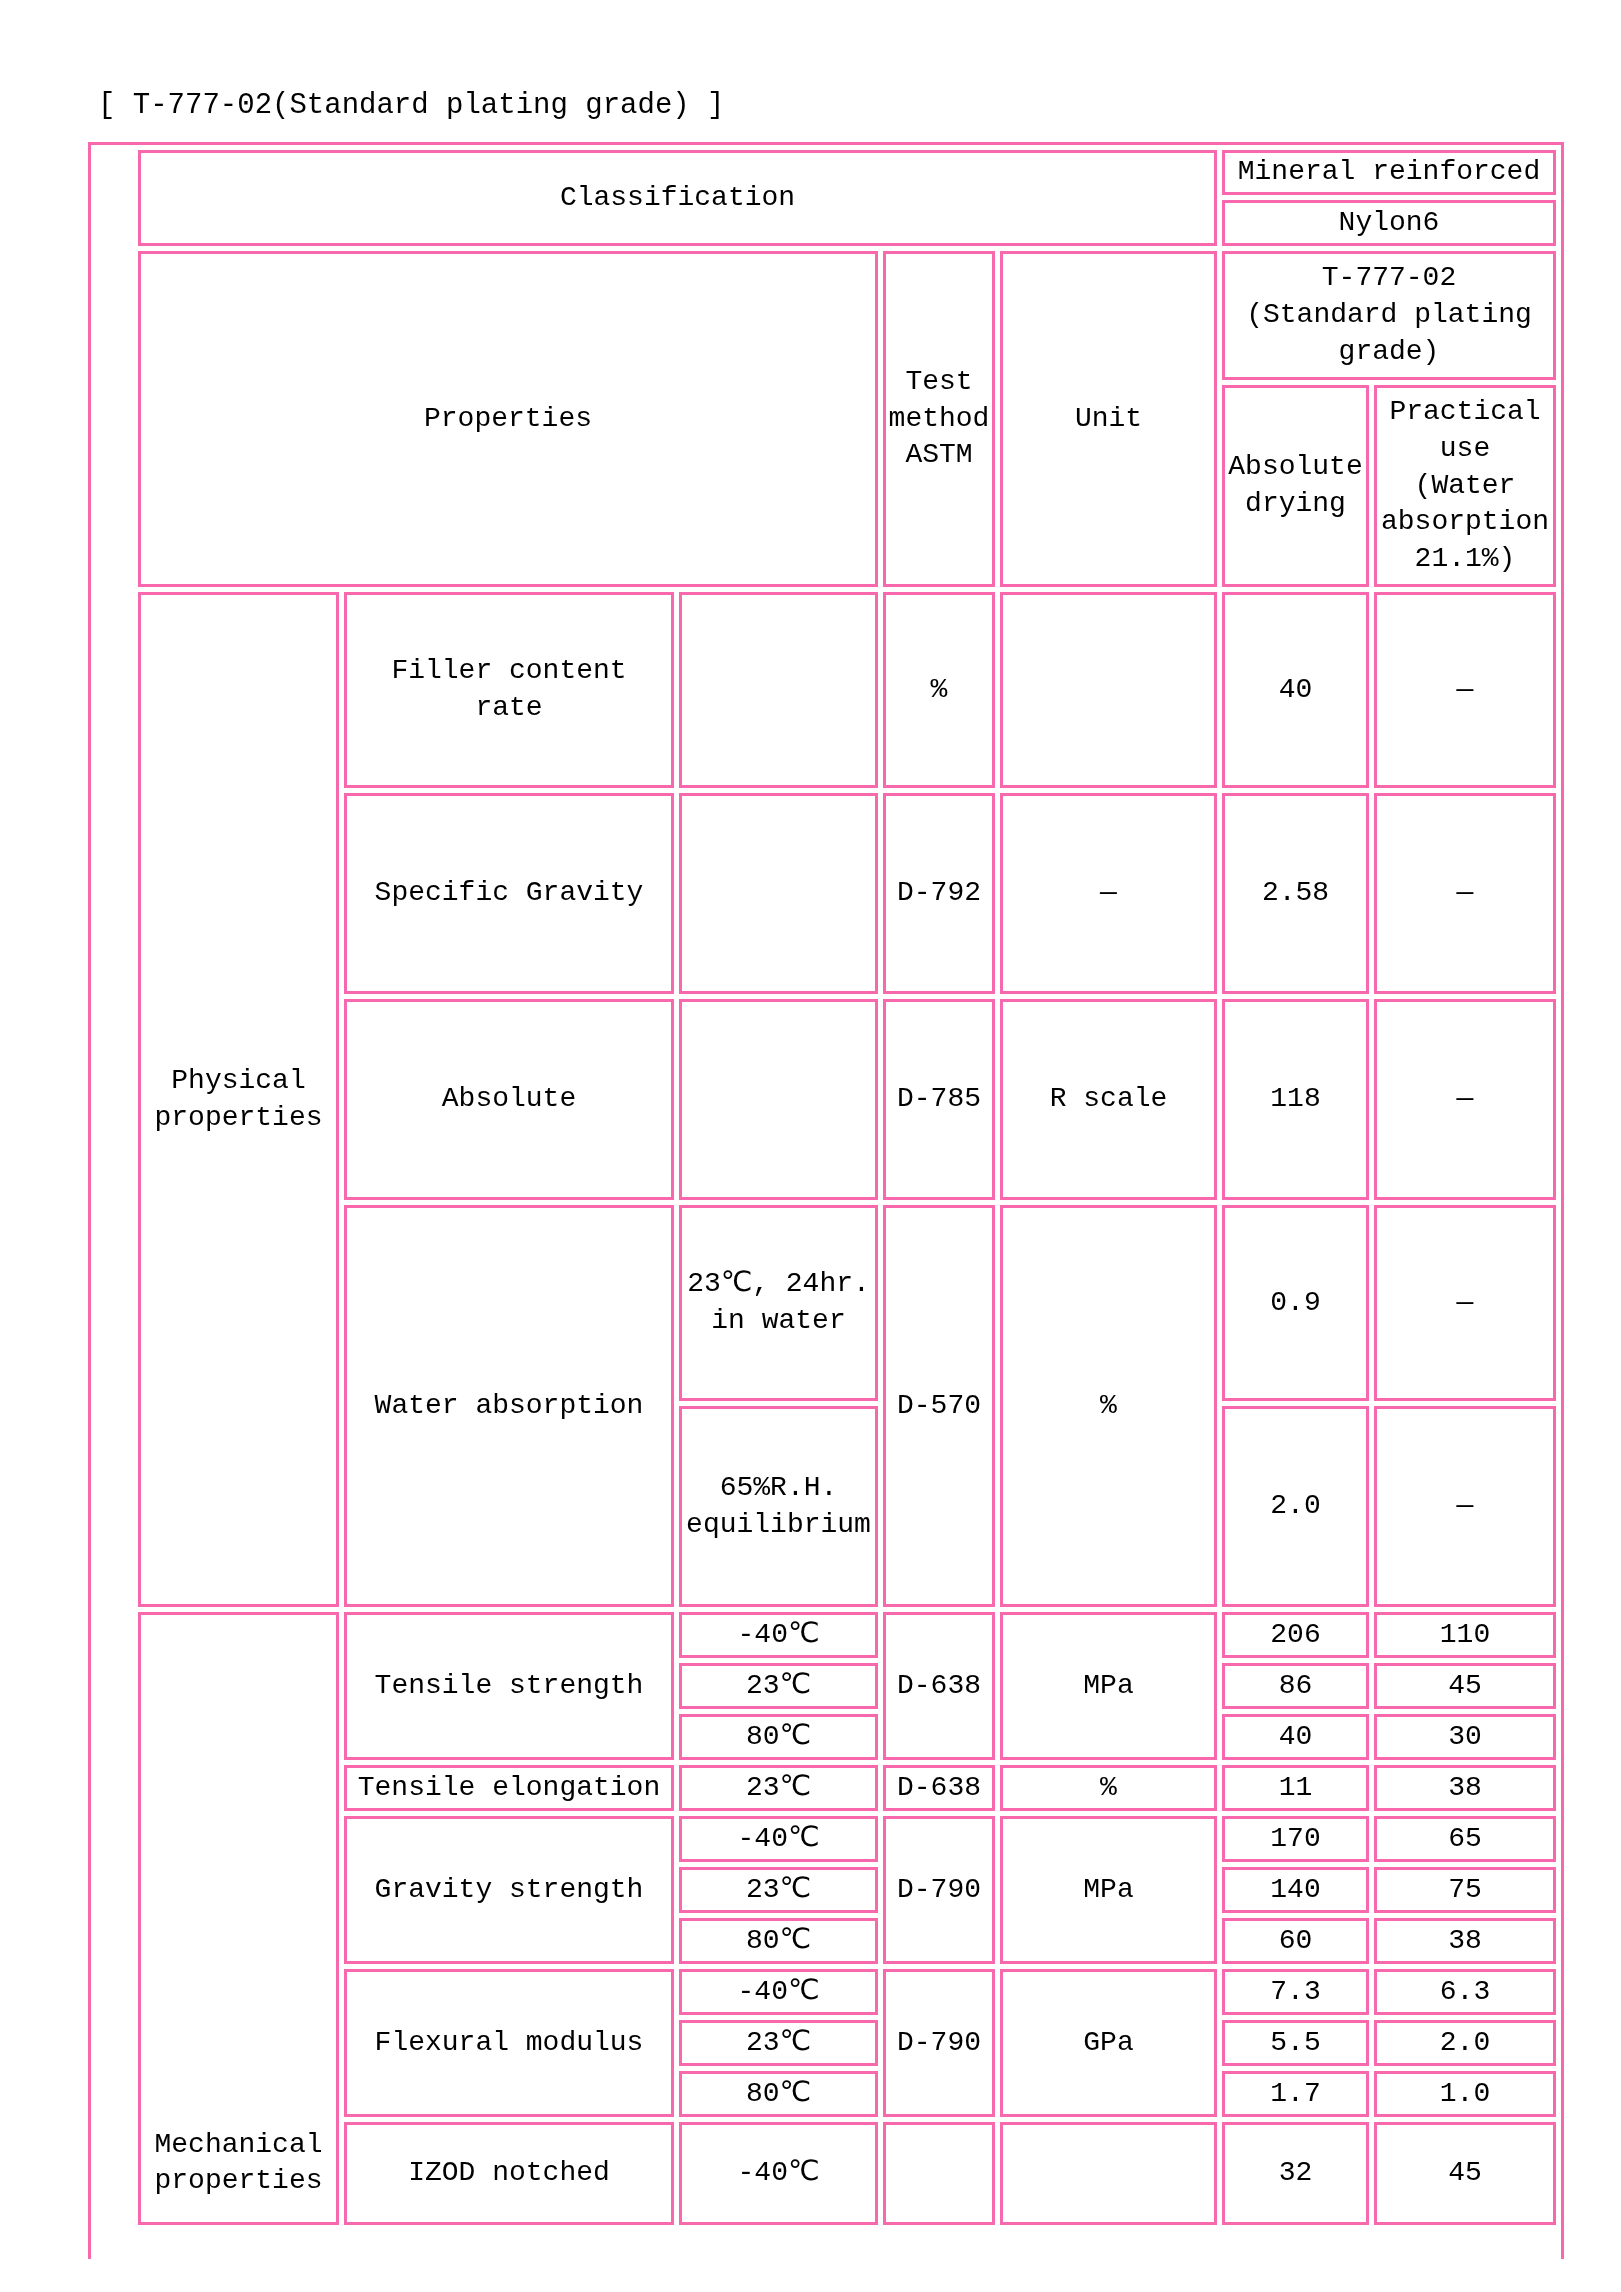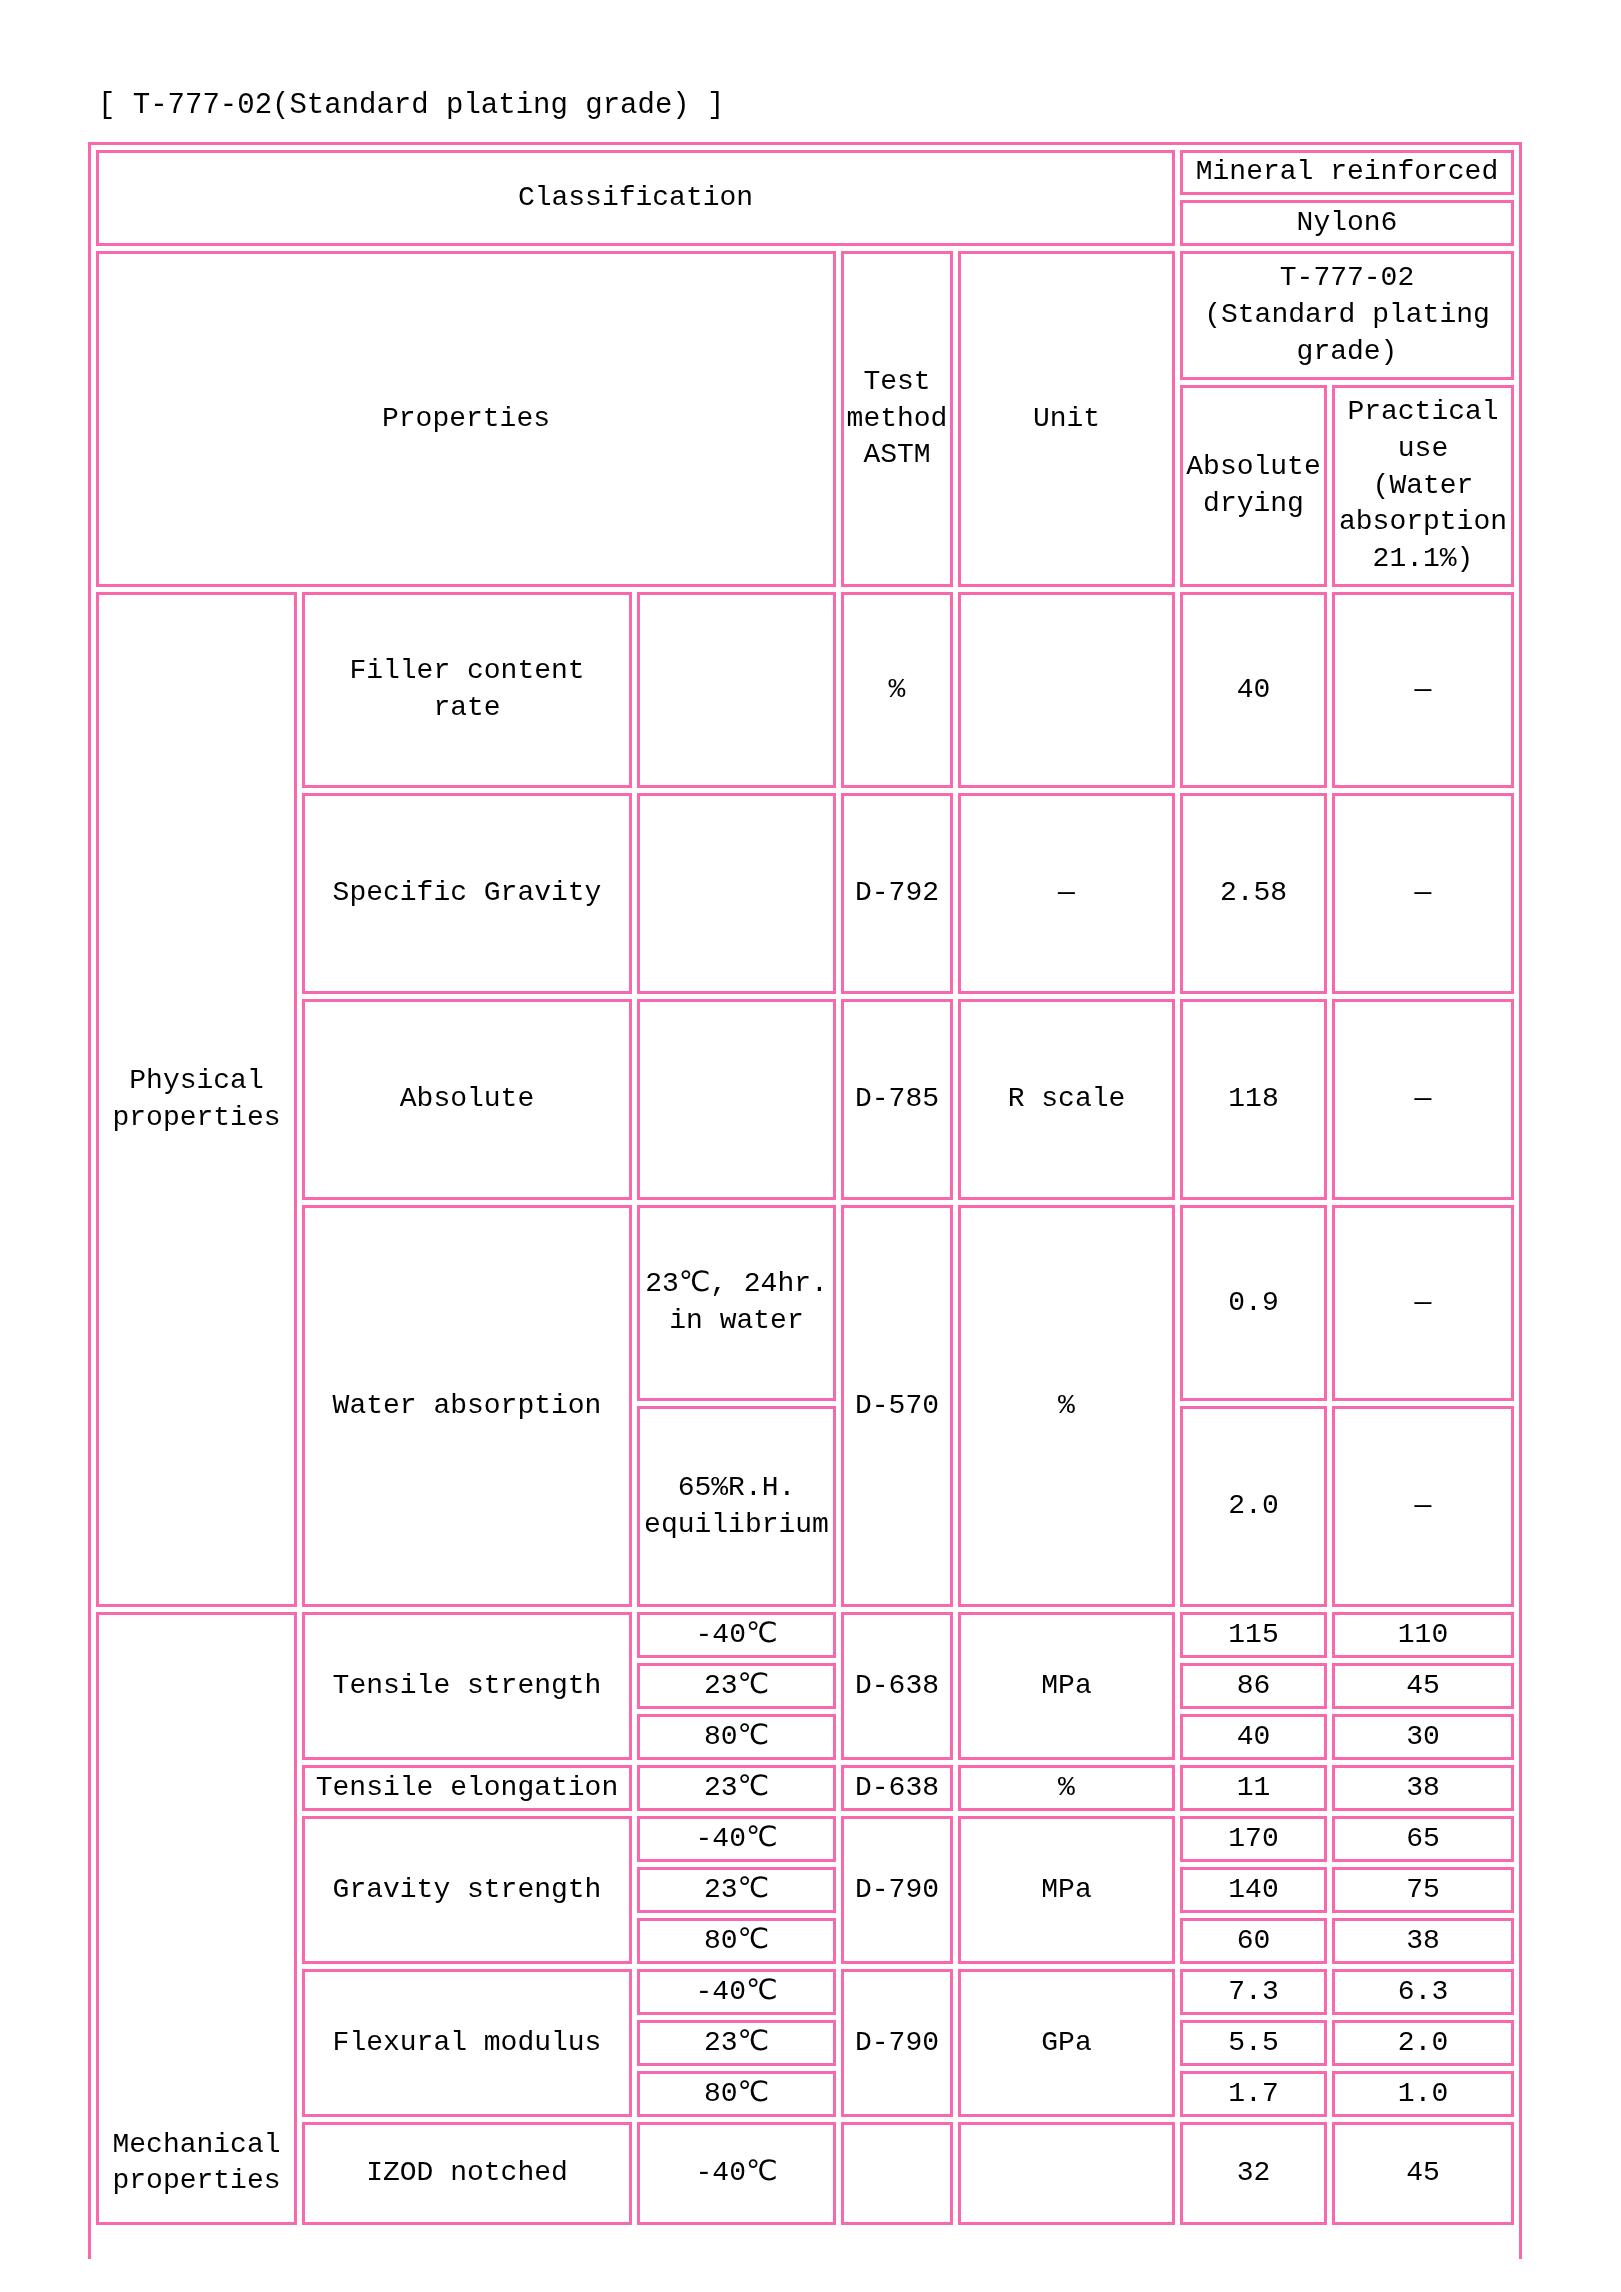--- a/index.html
+++ b/index.html
@@ -13,21 +13,21 @@
   .page-title {
     position:absolute; left:98px; top:57px;
     font-size:29px; white-space:pre;margin-top:32px;
   }
   .table-wrap {
     position:absolute; left:88px; top:142px;
     width:fit-content; height:2117px; overflow:hidden;
     border:3.9px solid var(--pink); border-bottom:none;
     background:#fff;
   }
-  table { border-collapse:separate; border-spacing:5.9px; table-layout:fixed; }
+  table { border-collapse:separate; border-spacing:5.9px; table-layout:fixed;padding-left:42px; }
   td {
     border:3.9px solid var(--pink);
     text-align:center; vertical-align:middle;
     font-size:28px; line-height:1.32;
     white-space:pre-line; overflow:hidden;
     background:#fff;
   }
   td.group-label-bottom { vertical-align:bottom; padding-bottom:21.6px; }
 </style>
 </head>
@@ -118,21 +118,21 @@
     <td>—</td>
   </tr>
 
   <tr style="height:46px">
     <td rowspan="11" class="group-label-bottom">Mechanical
 properties</td>
     <td rowspan="3">Tensile strength</td>
     <td>-40℃</td>
     <td rowspan="3">D-638</td>
     <td rowspan="3">MPa</td>
-    <td>115</td>
+    <td>206</td>
     <td>110</td>
   </tr>
   <tr style="height:46px">
     <td>23℃</td>
     <td>86</td>
     <td>45</td>
   </tr>
   <tr style="height:46px">
     <td>80℃</td>
     <td>40</td>

